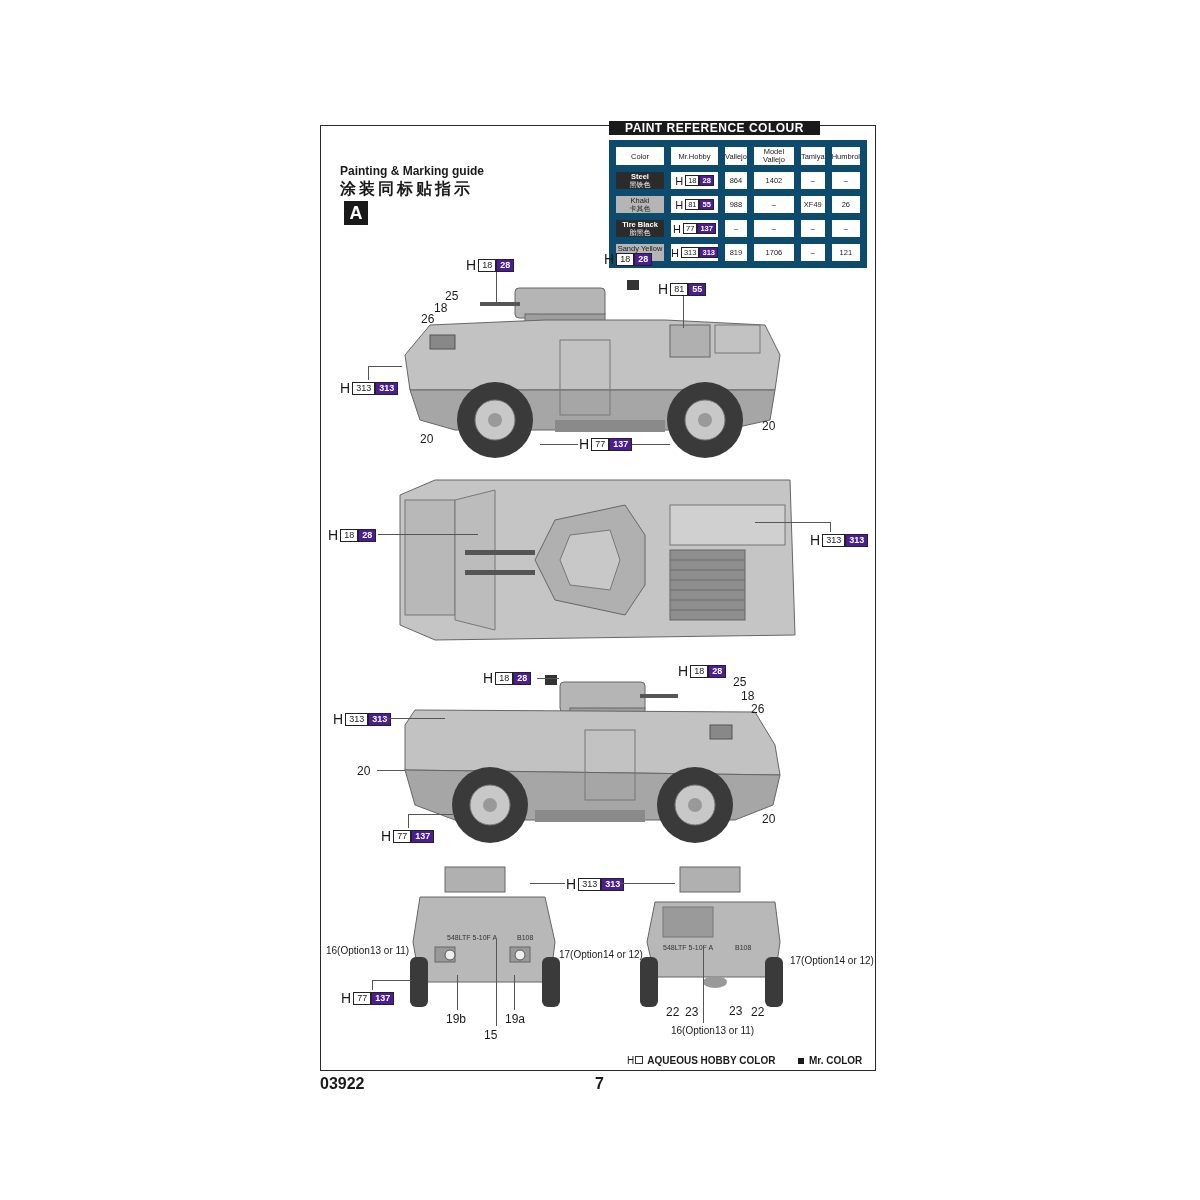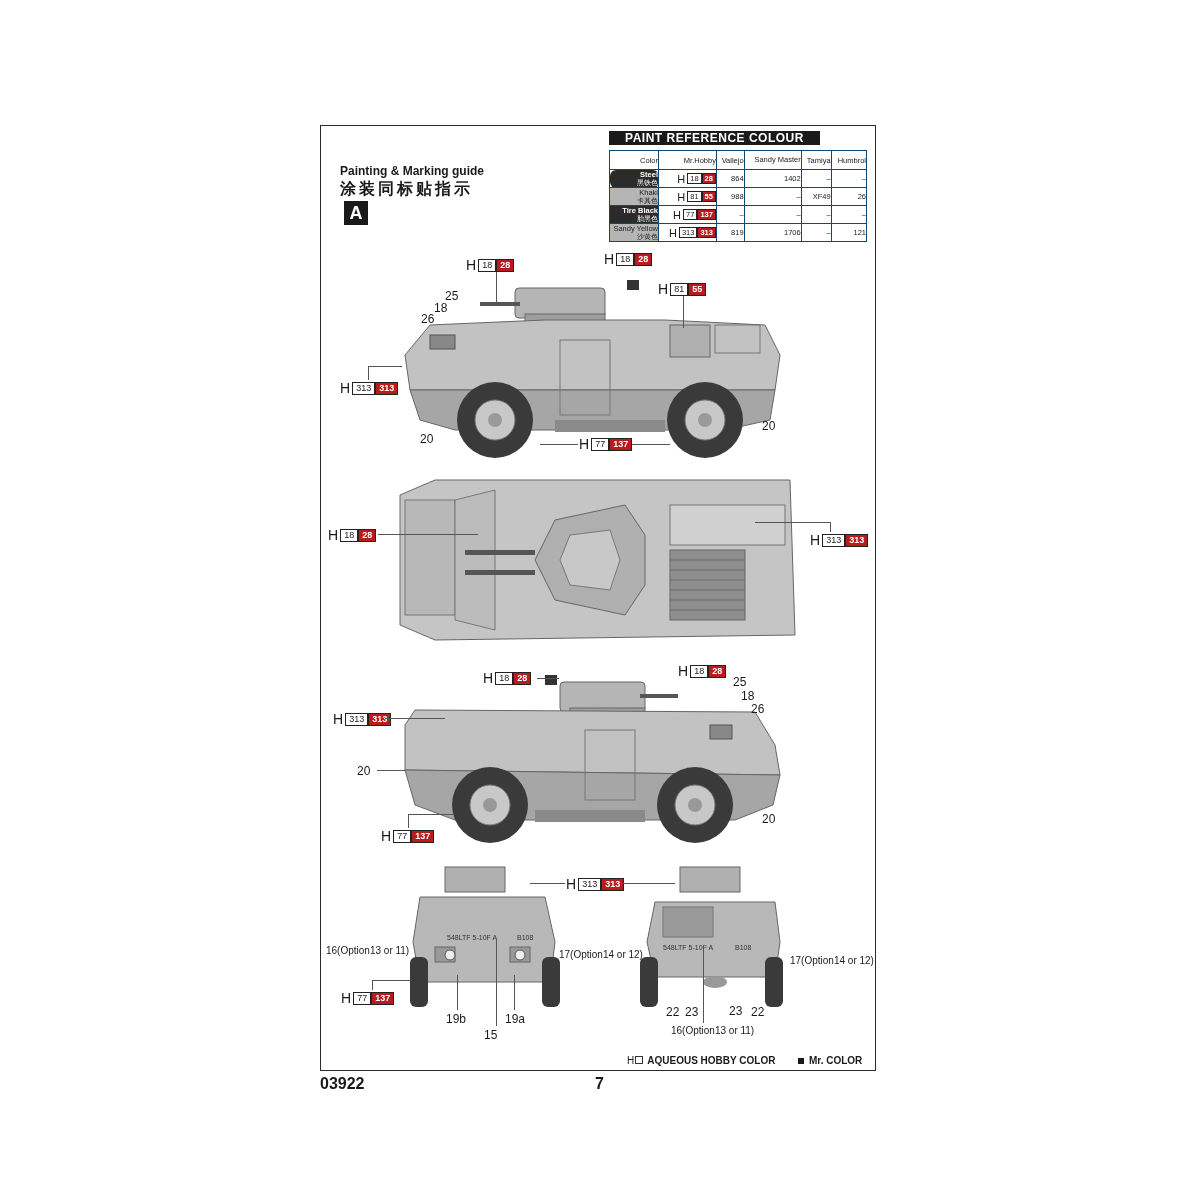--- a/index.html
+++ b/index.html
@@ -4,34 +4,34 @@
 <style>
   html, body { margin:0; padding:0; background:#ffffff; }
   body { width:1200px; height:1200px; position:relative; overflow:hidden; font-family:"Liberation Sans", sans-serif; color:#1a1a1a; }
   .frame { position:absolute; left:320px; top:125px; width:556px; height:946px; border:1.5px solid #2a2a2a; box-sizing:border-box; background:#fff; }
   .abs { position:absolute; }
   .title-cn { left:340px; top:135px; font-size:16px; font-weight:bold; letter-spacing:3px;margin-top:44px; }
   .title-en { left:340px; top:164px; font-size:12px; font-weight:bold; }
   .badge-a { left:344px; top:201px; width:24px; height:24px; background:#1a1a1a; color:#fff; font-weight:bold; font-size:18px; text-align:center; line-height:24px; }
 
   
-  .ptable { left:609px; top:131px; width:211px; }
+  .ptable { left:609px; top:121px; width:211px; }
   .ptable-head { background:#1a1a1a; color:#fff; font-weight:bold; font-size:12px; text-align:center; height:14px; line-height:14px; letter-spacing:0.5px; }
   table.pt { border-collapse:collapse; width:258px; margin-top:5px; font-size:7.5px; }
-  table.pt td, table.pt th { border:1px solid #0c4a6e; text-align:right; padding:0; height:17px; font-weight:normal; }
+  table.pt td, table.pt th { border:7px solid #0c4a6e; text-align:center; padding:0; height:17px; font-weight:normal; }
   table.pt th { height:18px; font-size:7.5px; }
   .cname-dark { background:#2b2b2b; color:#fff; line-height:8px; }
   .cname-light { background:#b5b5b5; color:#222; line-height:8px; }
   .cname-dark span, .cname-light span { display:block; font-size:7px; }
 
   
   .code { display:inline-flex; align-items:center; font-family:"Liberation Sans", sans-serif; white-space:nowrap; }
   .code .h { font-size:14px; margin-right:2px; }
   .code .b1 { border:1px solid #222; background:#fff; color:#222; font-size:9px; padding:0 3px; height:11px; line-height:11px; }
-  .code .b2 { border:1px solid #222; background:#b91c1c; color:#fff; font-size:9px; font-weight:bold; padding:0 3px; height:11px; line-height:11px; }
+  .code .b2 { border:1px solid #222; background:#4c1d95; color:#fff; font-size:9px; font-weight:bold; padding:0 3px; height:11px; line-height:11px; }
   .code.sm .h { font-size:11px; }
   .code.sm .b1, .code.sm .b2 { font-size:7.5px; height:9px; line-height:9px; padding:0 2px; }
 
   .num { font-size:12px;text-align:right; }
   .line { position:absolute; background:#555; }
 
   
   svg { position:absolute; }
   .legend { font-size:10px; font-weight:bold; }
   .footer-num { font-size:16px; font-weight:bold; }
@@ -46,21 +46,21 @@
 <div class="abs badge-a">A</div>
 
 <div class="abs ptable">
   <div class="ptable-head">PAINT  REFERENCE COLOUR</div>
   <table class="pt">
     <tbody>
         <tr>
       <th>Color</th>
       <th>Mr.Hobby</th>
       <th>Vallejo</th>
-      <th style="line-height:8px;">Sandy Master</th>
+      <th style="line-height:8px;">Model Vallejo</th>
       <th>Tamiya</th>
       <th>Humbrol</th>
     </tr>
     <tr>
       <td class="cname-dark" style="width:48px;border-radius:6px;"><b>Steel</b><span>黑铁色</span></td>
       <td><span class="code sm">
               <span class="h">H</span>
               <span class="b1">18</span>
               <span class="b2">28</span>
             </span></td>

